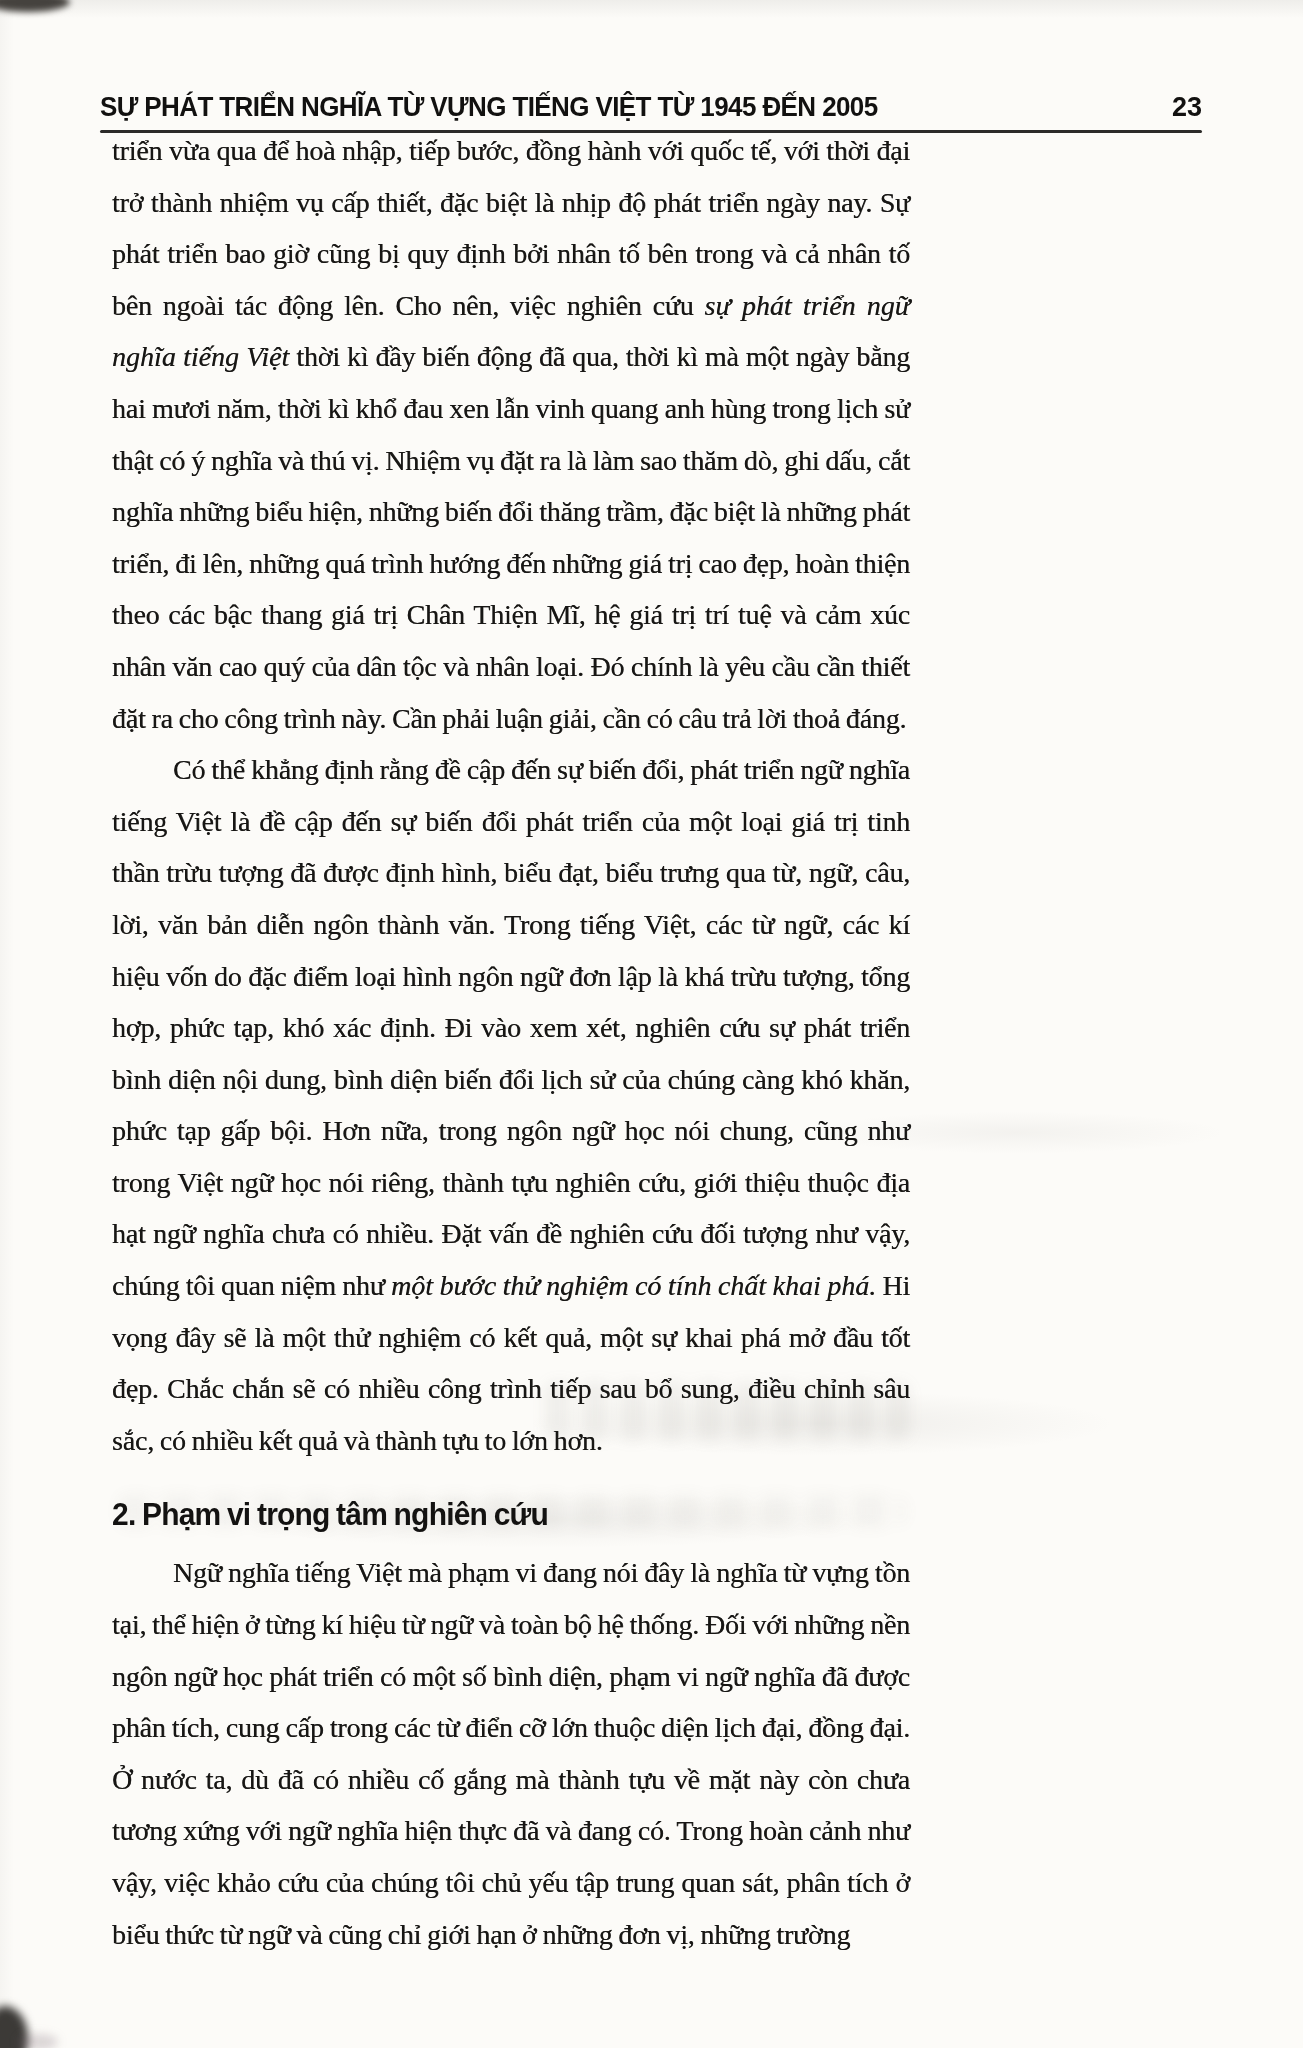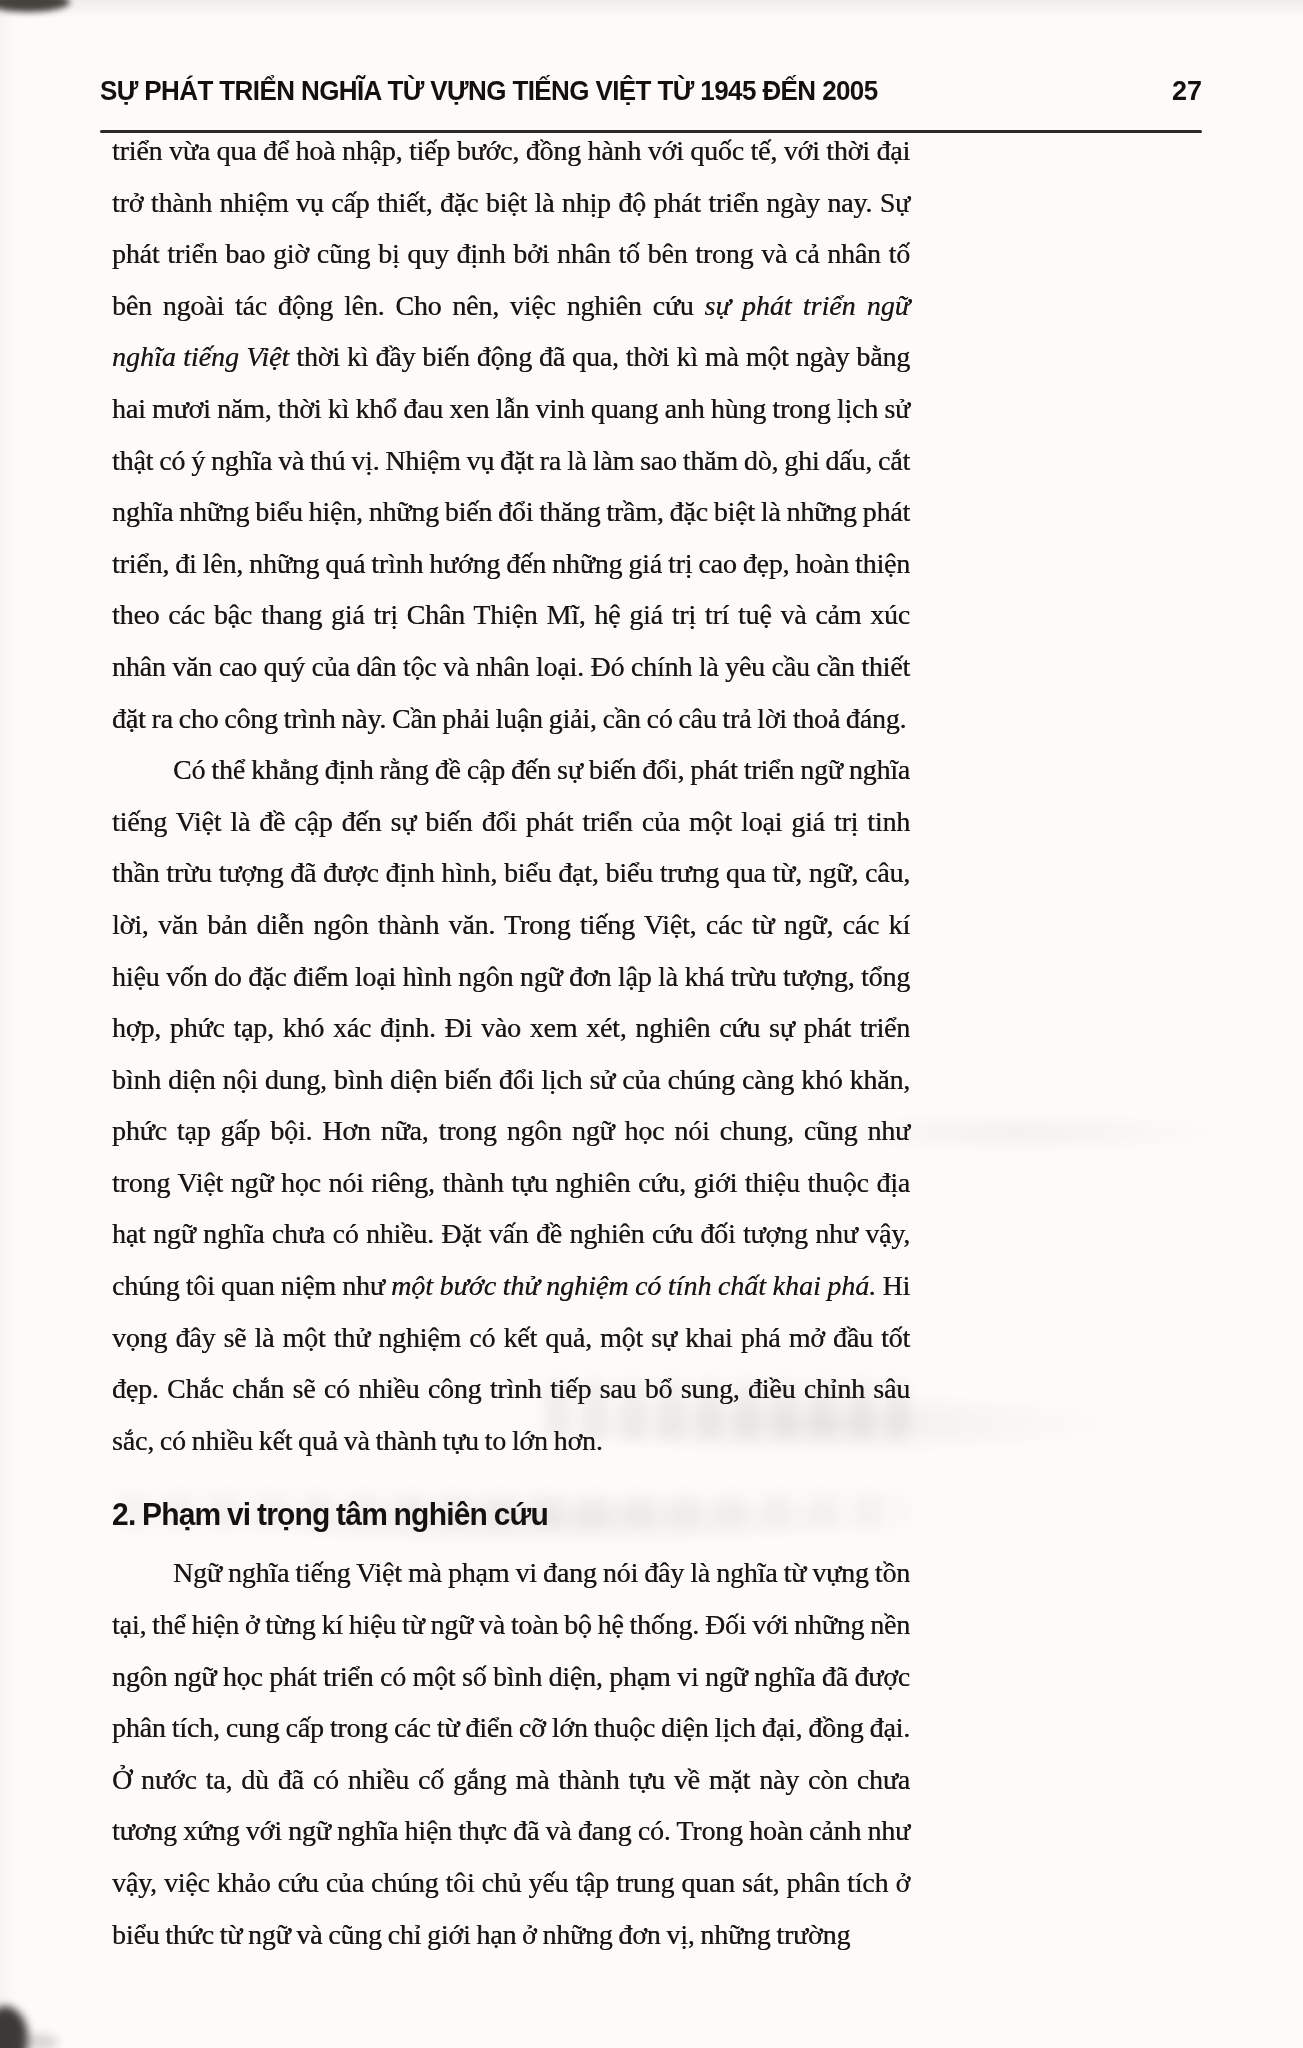--- a/index.html
+++ b/index.html
@@ -26,21 +26,21 @@
     background:
       linear-gradient(180deg, rgba(120,118,112,0.10) 0px, rgba(120,118,112,0.0) 18px),
       linear-gradient(90deg, rgba(120,118,112,0.05) 0px, rgba(120,118,112,0.0) 14px),
       radial-gradient(ellipse 420px 46px at 63% 69.5%, rgba(125,122,116,0.10), rgba(125,122,116,0) 70%),
       radial-gradient(ellipse 480px 40px at 42% 74.2%, rgba(125,122,116,0.09), rgba(125,122,116,0) 70%),
       radial-gradient(ellipse 300px 30px at 78% 55.3%, rgba(125,122,116,0.07), rgba(125,122,116,0) 70%);
   }
   .page-header {
     position: absolute;
     left: 100px;
-    top: 76px;
+    top: 92px;
     width: 1102px;
     display: flex;
     justify-content: space-between;
     align-items: flex-end;
     font-family: "Liberation Sans", "DejaVu Sans", sans-serif;
     font-weight: 700;
   }
   .running-title {
     font-size: 26px;
     letter-spacing: -0.6px;
@@ -156,21 +156,21 @@
 </style>
 </head>
 <body>
 
 <div class="page">
 
   <div class="smudge smudge-top-left"></div>
 
   <div class="page-header">
     <span class="running-title">SỰ PHÁT TRIỂN NGHĨA TỪ VỰNG TIẾNG VIỆT TỪ 1945 ĐẾN 2005</span>
-    <span class="page-number">27</span>
+    <span class="page-number">23</span>
   </div>
   <div class="header-rule"></div>
 
   <div class="ghost-showthrough ghost-1"></div>
   <div class="ghost-showthrough ghost-2"></div>
 
   <div class="page-body">
       <p class="para"><span>triển vừa qua để hoà nhập, tiếp bước, đồng hành với quốc tế, với thời đại trở thành nhiệm vụ cấp thiết, đặc biệt là nhịp độ phát triển ngày nay. Sự phát triển bao giờ cũng bị quy định bởi nhân tố bên trong và cả nhân tố bên ngoài tác động lên. Cho nên, việc nghiên cứu </span><em>sự phát triển ngữ nghĩa tiếng Việt</em><span> thời kì đầy biến động đã qua, thời kì mà một ngày bằng hai mươi năm, thời kì khổ đau xen lẫn vinh quang anh hùng trong lịch sử thật có ý nghĩa và thú vị. Nhiệm vụ đặt ra là làm sao thăm dò, ghi dấu, cắt nghĩa những biểu hiện, những biến đổi thăng trầm, đặc biệt là những phát triển, đi lên, những quá trình hướng đến những giá trị cao đẹp, hoàn thiện theo các bậc thang giá trị Chân Thiện Mĩ, hệ giá trị trí tuệ và cảm xúc nhân văn cao quý của dân tộc và nhân loại. Đó chính là yêu cầu cần thiết đặt ra cho công trình này. Cần phải luận giải, cần có câu trả lời thoả đáng.</span></p>
       <p class="para indent"><span>Có thể khẳng định rằng đề cập đến sự biến đổi, phát triển ngữ nghĩa tiếng Việt là đề cập đến sự biến đổi phát triển của một loại giá trị tinh thần trừu tượng đã được định hình, biểu đạt, biểu trưng qua từ, ngữ, câu, lời, văn bản diễn ngôn thành văn. Trong tiếng Việt, các từ ngữ, các kí hiệu vốn do đặc điểm loại hình ngôn ngữ đơn lập là khá trừu tượng, tổng hợp, phức tạp, khó xác định. Đi vào xem xét, nghiên cứu sự phát triển bình diện nội dung, bình diện biến đổi lịch sử của chúng càng khó khăn, phức tạp gấp bội. Hơn nữa, trong ngôn ngữ học nói chung, cũng như trong Việt ngữ học nói riêng, thành tựu nghiên cứu, giới thiệu thuộc địa hạt ngữ nghĩa chưa có nhiều. Đặt vấn đề nghiên cứu đối tượng như vậy, chúng tôi quan niệm như </span><em>một bước thử nghiệm có tính chất khai phá.</em><span> Hi vọng đây sẽ là một thử nghiệm có kết quả, một sự khai phá mở đầu tốt đẹp. Chắc chắn sẽ có nhiều công trình tiếp sau bổ sung, điều chỉnh sâu sắc, có nhiều kết quả và thành tựu to lớn hơn.</span></p>
       <h2 class="section-heading">2. Phạm vi trọng tâm nghiên cứu</h2>

